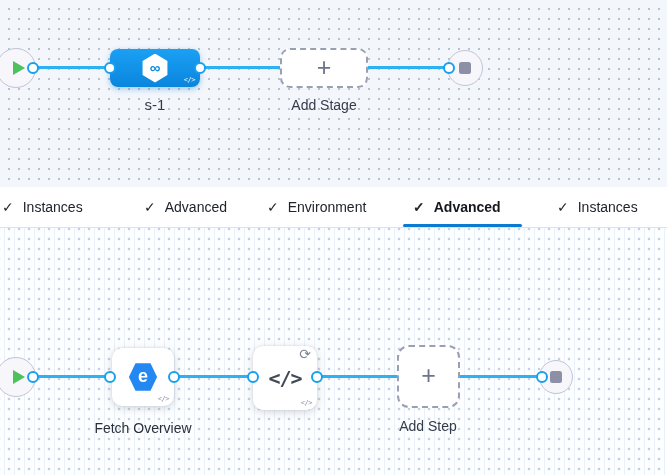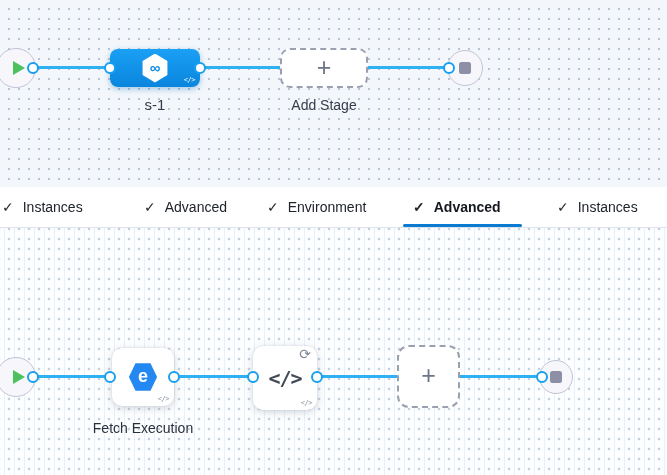--- a/index.html
+++ b/index.html
@@ -172,16 +172,17 @@
       <div class="stop-sq"></div>
     </div>
 
     <div class="port" style="left:27px;top:143px;"></div>
     <div class="port" style="left:104px;top:143px;"></div>
     <div class="port" style="left:168px;top:143px;"></div>
     <div class="port" style="left:247px;top:143px;"></div>
     <div class="port" style="left:311px;top:143px;"></div>
     <div class="port" style="left:536px;top:143px;"></div>
 
-    <div class="node-label" style="left:53px;top:192px;width:180px;color:#2a303b;">Fetch Execution</div>
+    <div class="node-label" style="left:53px;top:192px;width:180px;color:#2a303b;">Fetch Overview</div>
+    <div class="node-label" style="left:383px;top:190px;width:90px;">Add Step</div>
   </div>
 
 </div>
 
 </body></html>

